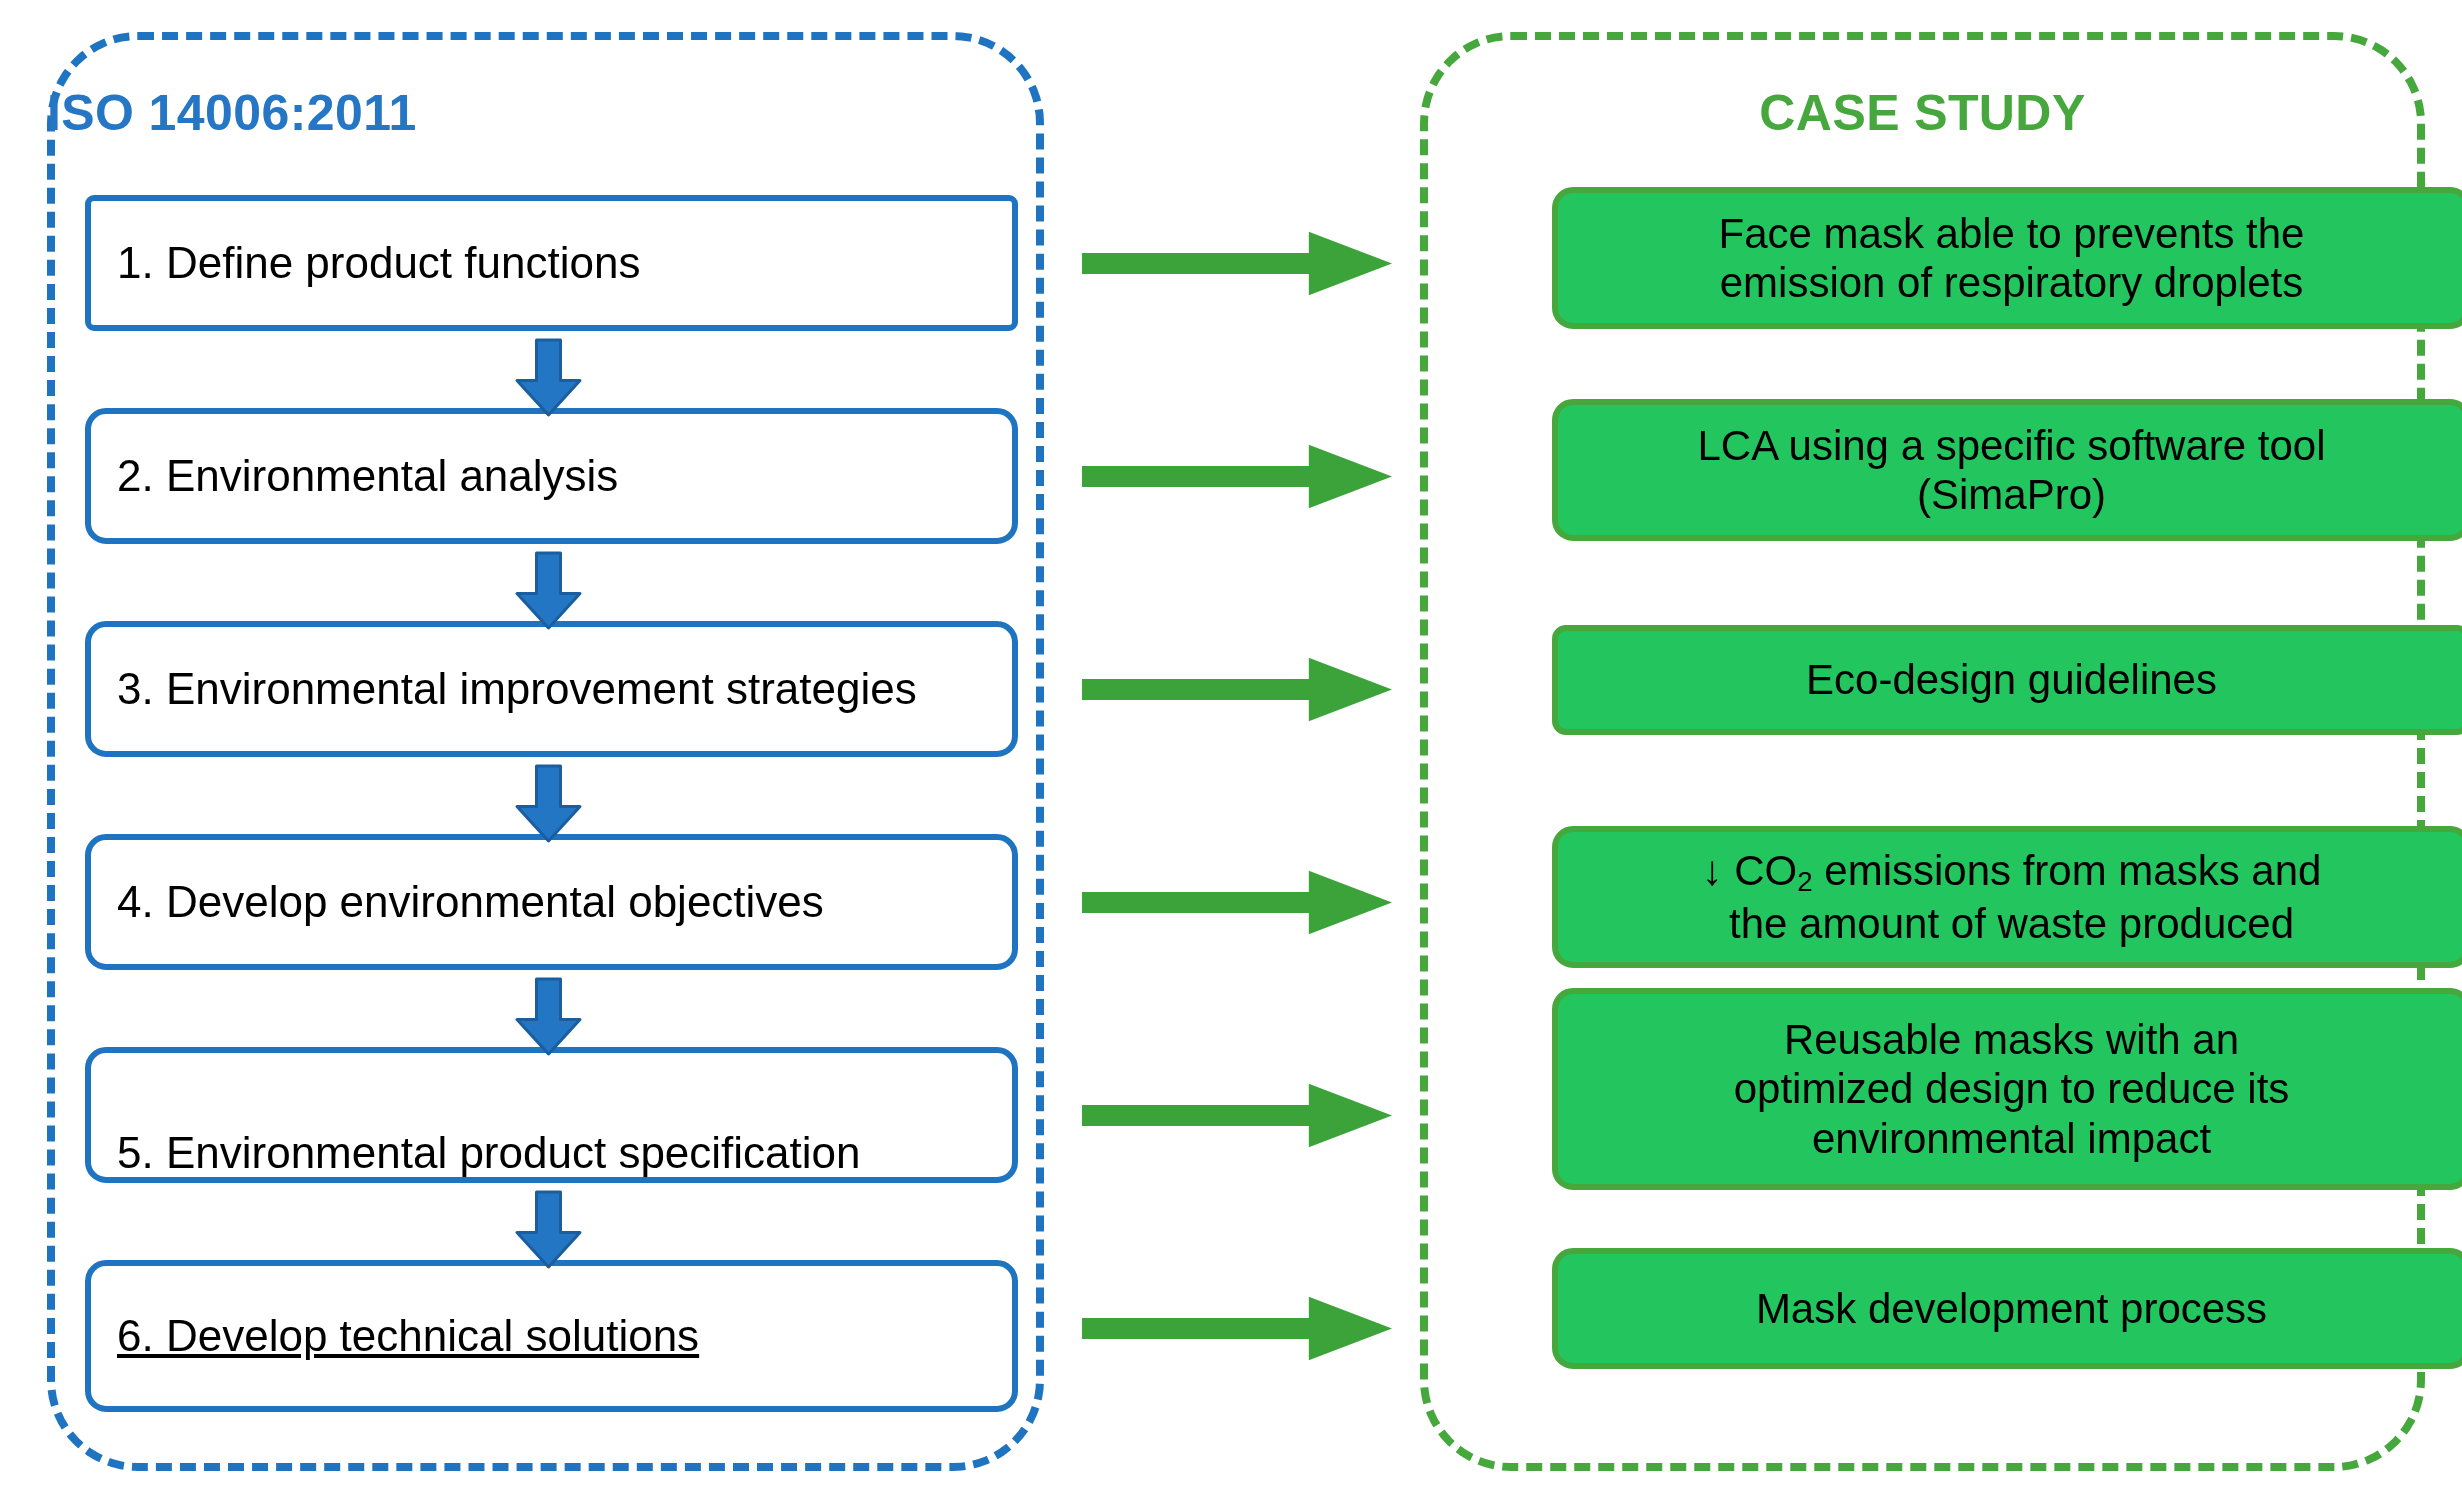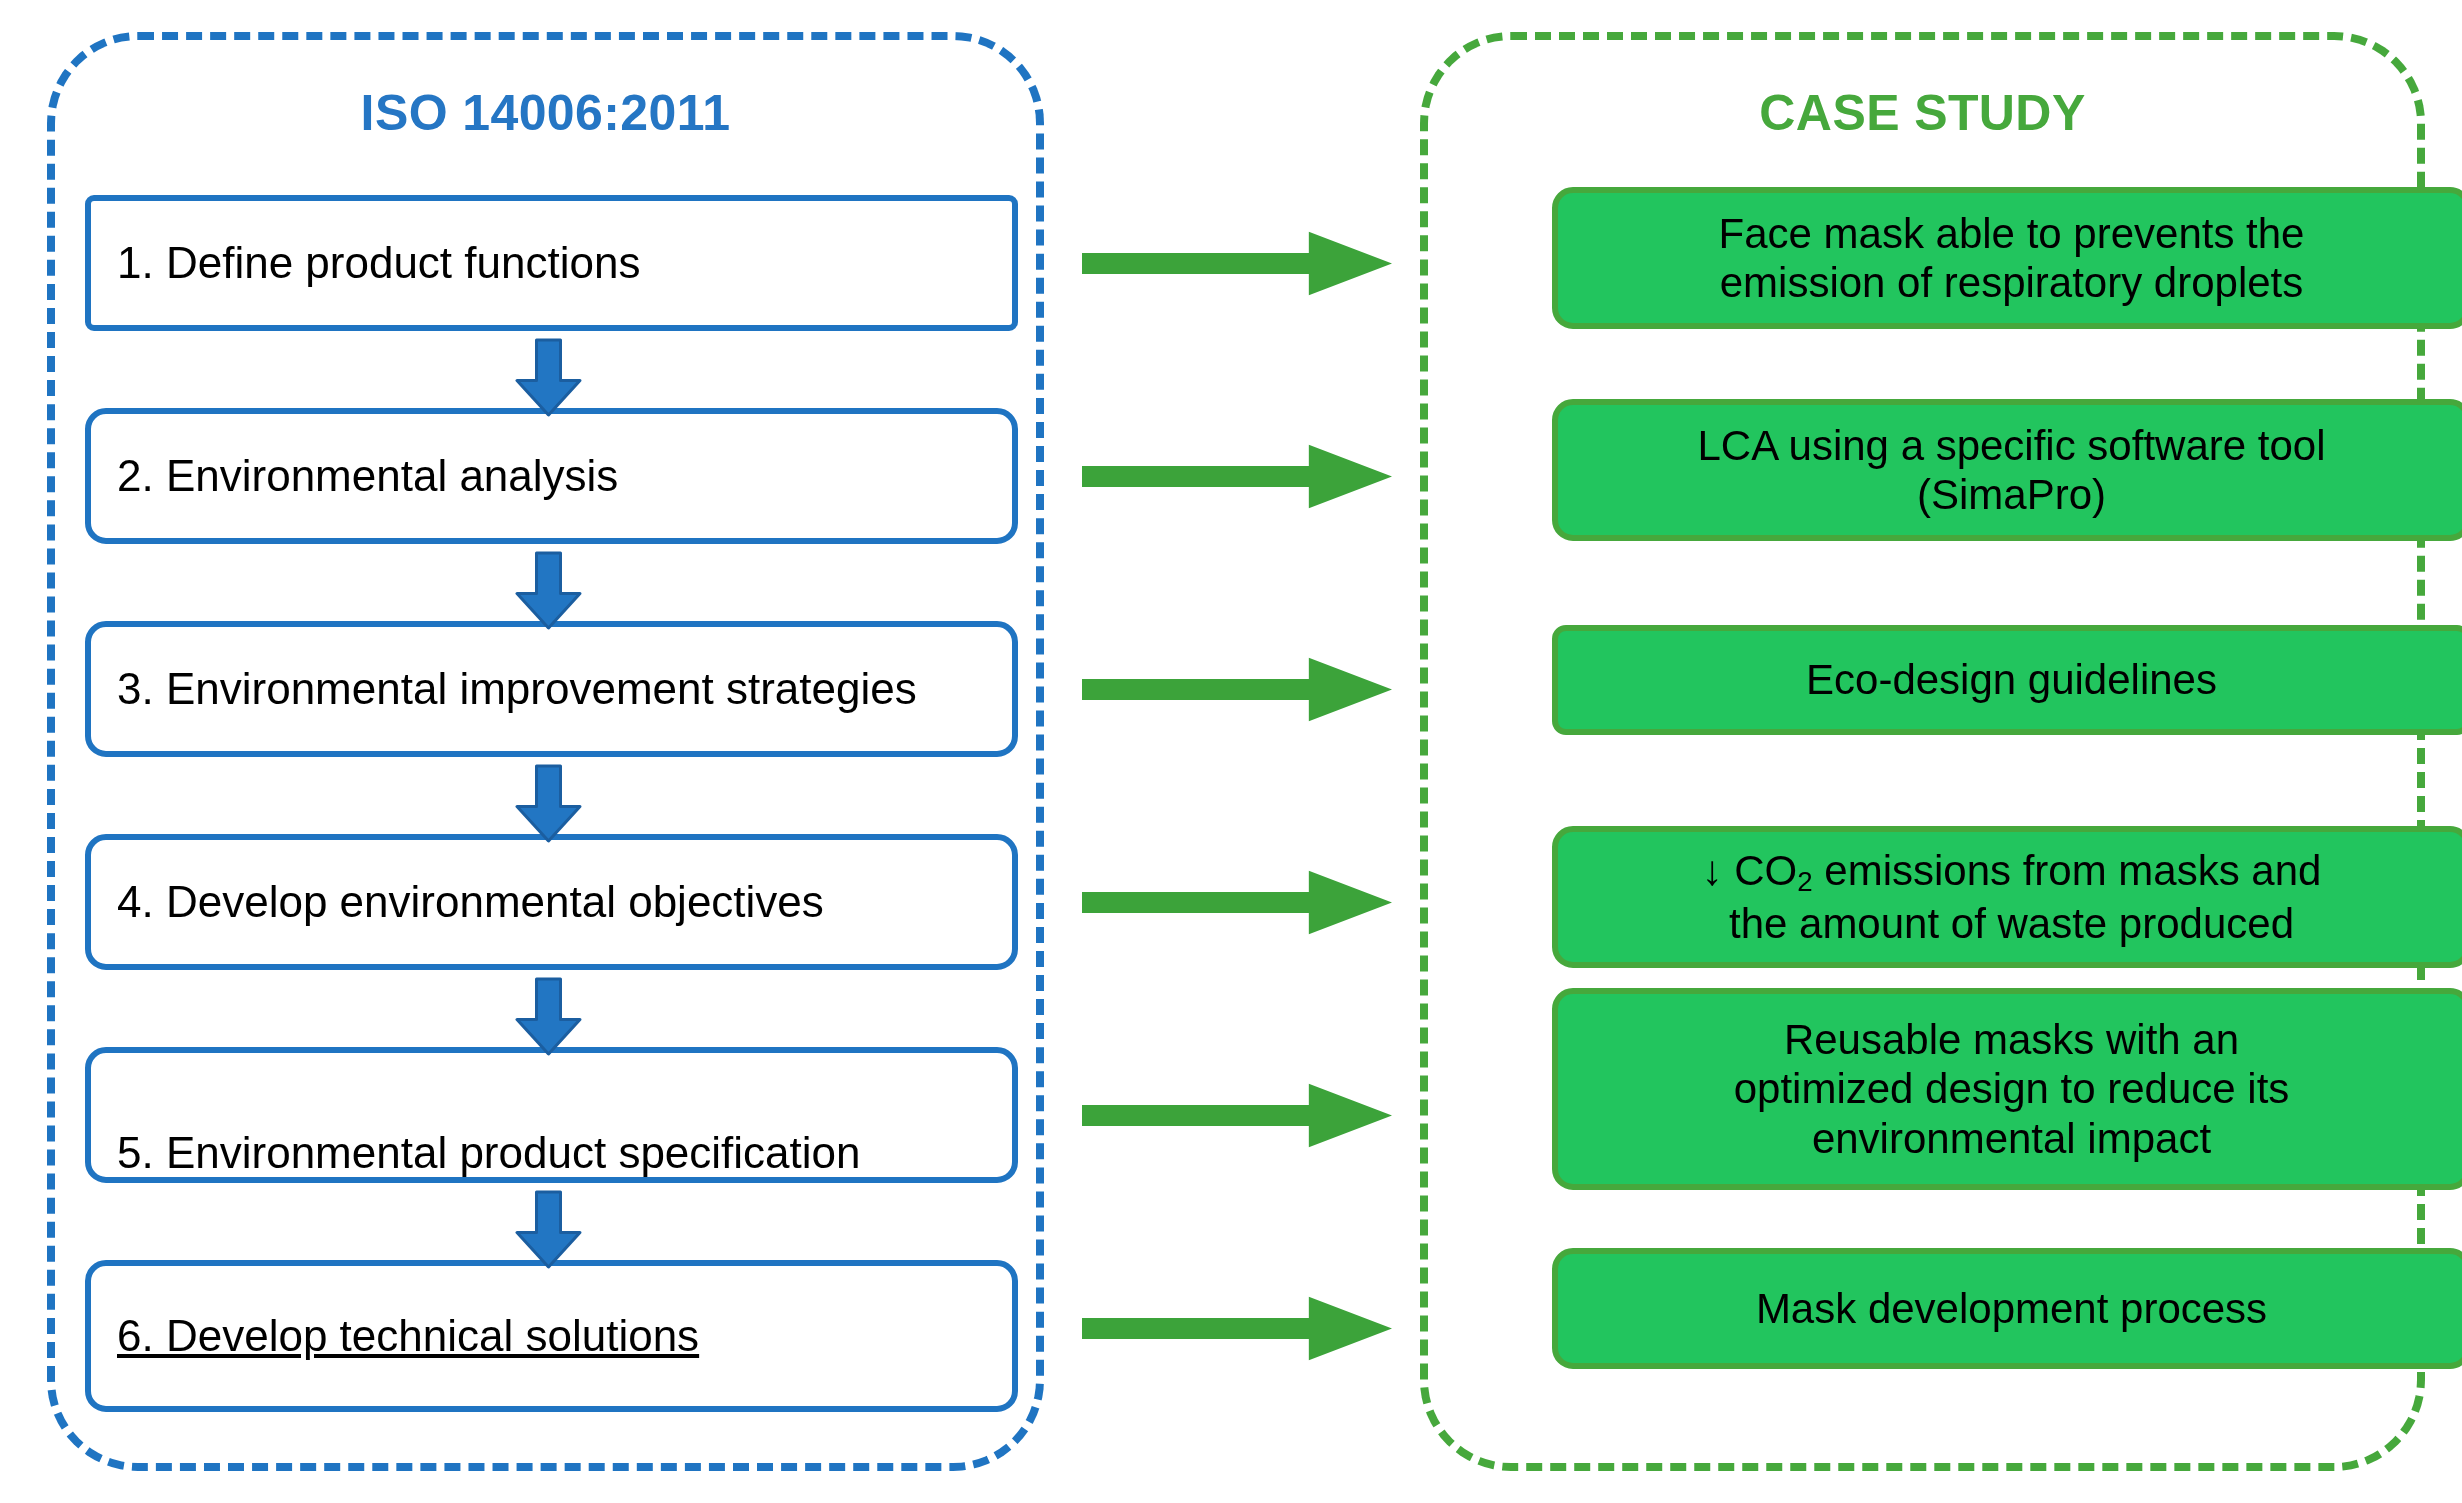--- a/index.html
+++ b/index.html
@@ -51,21 +51,21 @@
     font-weight: bold;
     font-size: 50px;
     letter-spacing: 0.4px;
     white-space: nowrap;
     line-height: 1;
   }
   .title-iso {
     left: 47px;
     top: 88px;
     width: 997px;
-    text-align: center;
+    text-align: left;
     color: #2576c4;
   }
   .title-case {
     left: 1420px;
     top: 88px;
     width: 1005px;
     text-align: center;
     color: #46a83c;
   }
 

